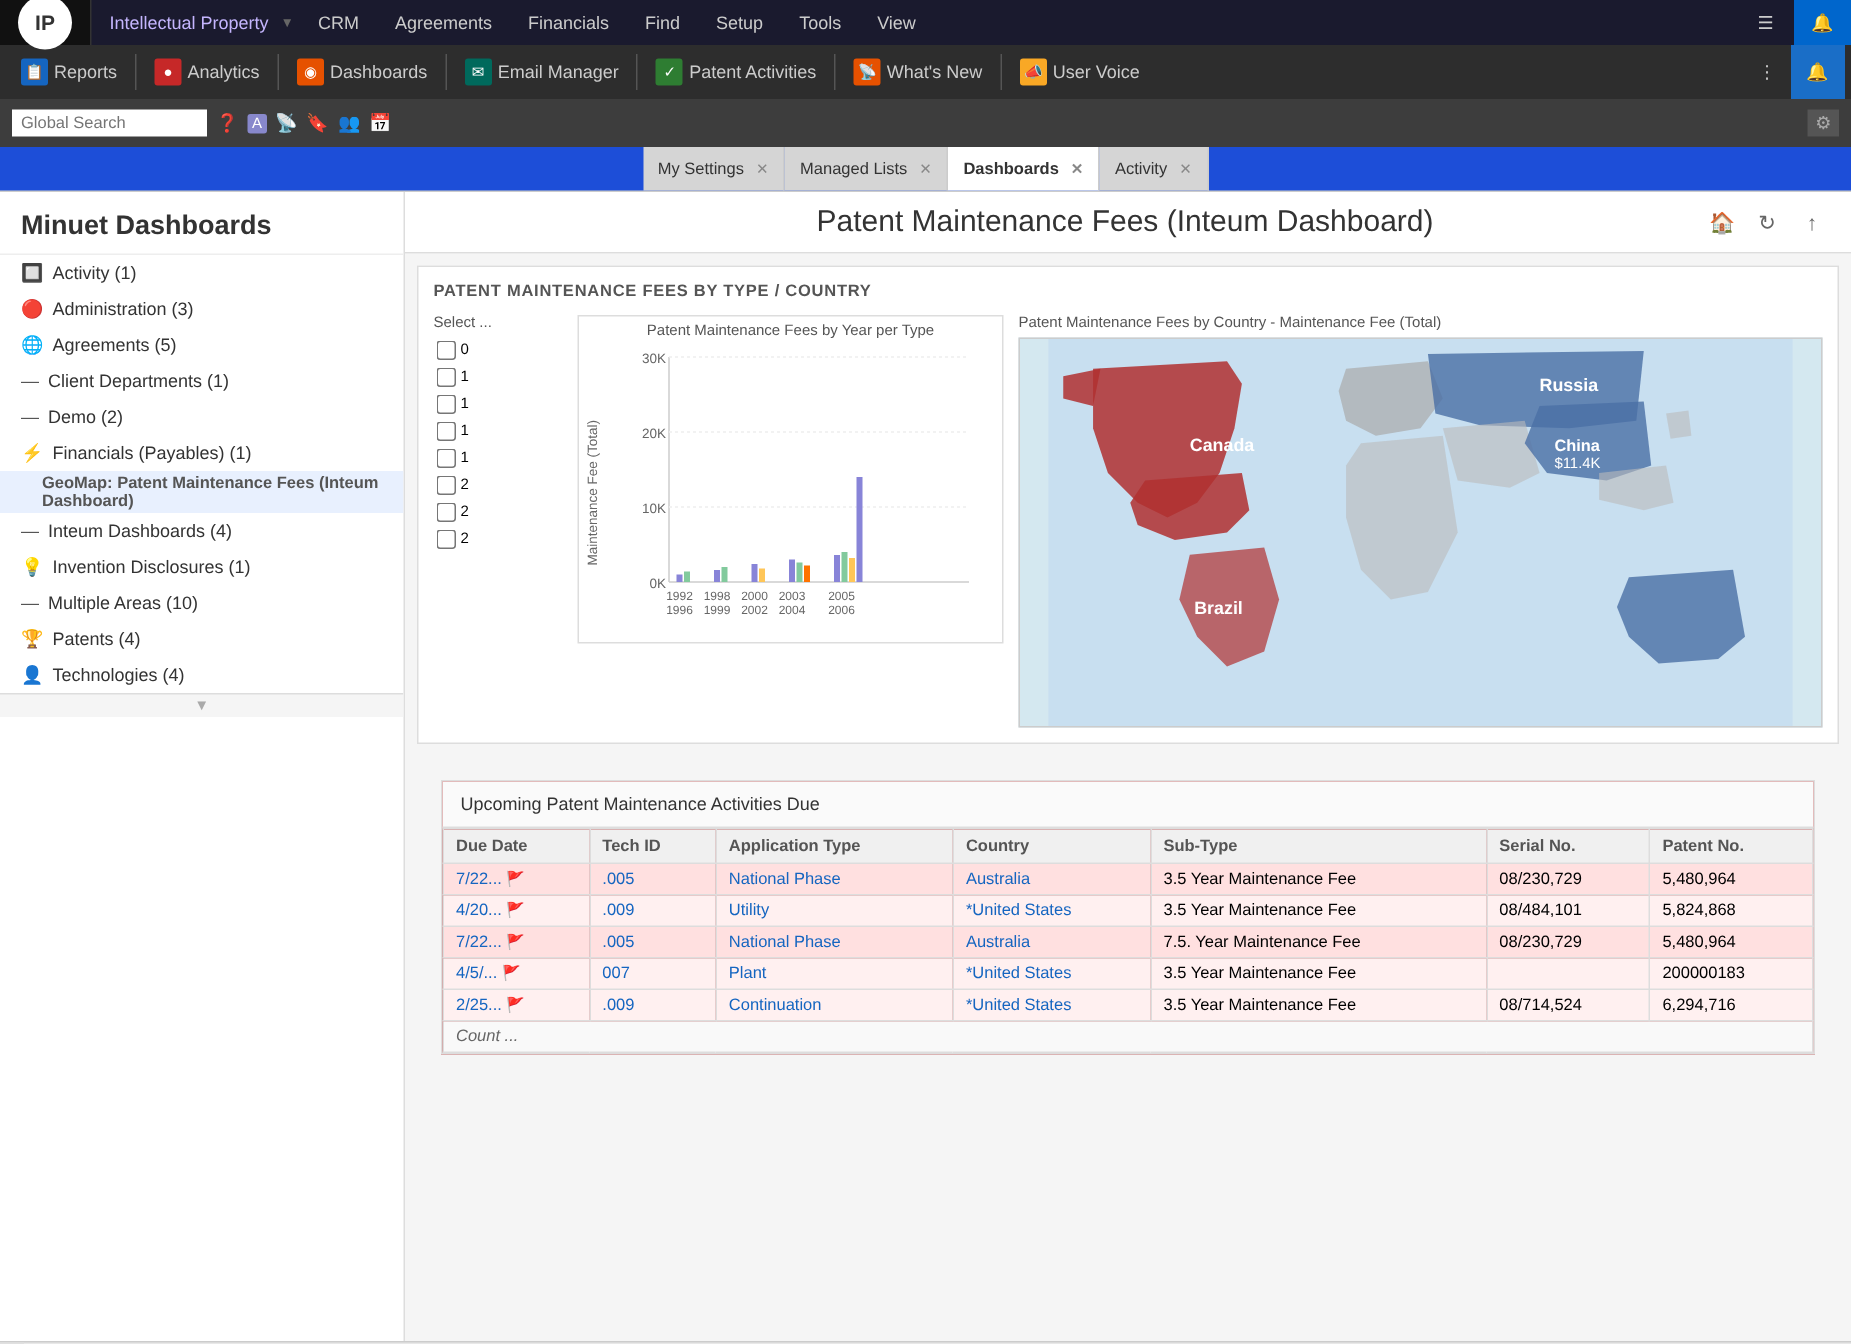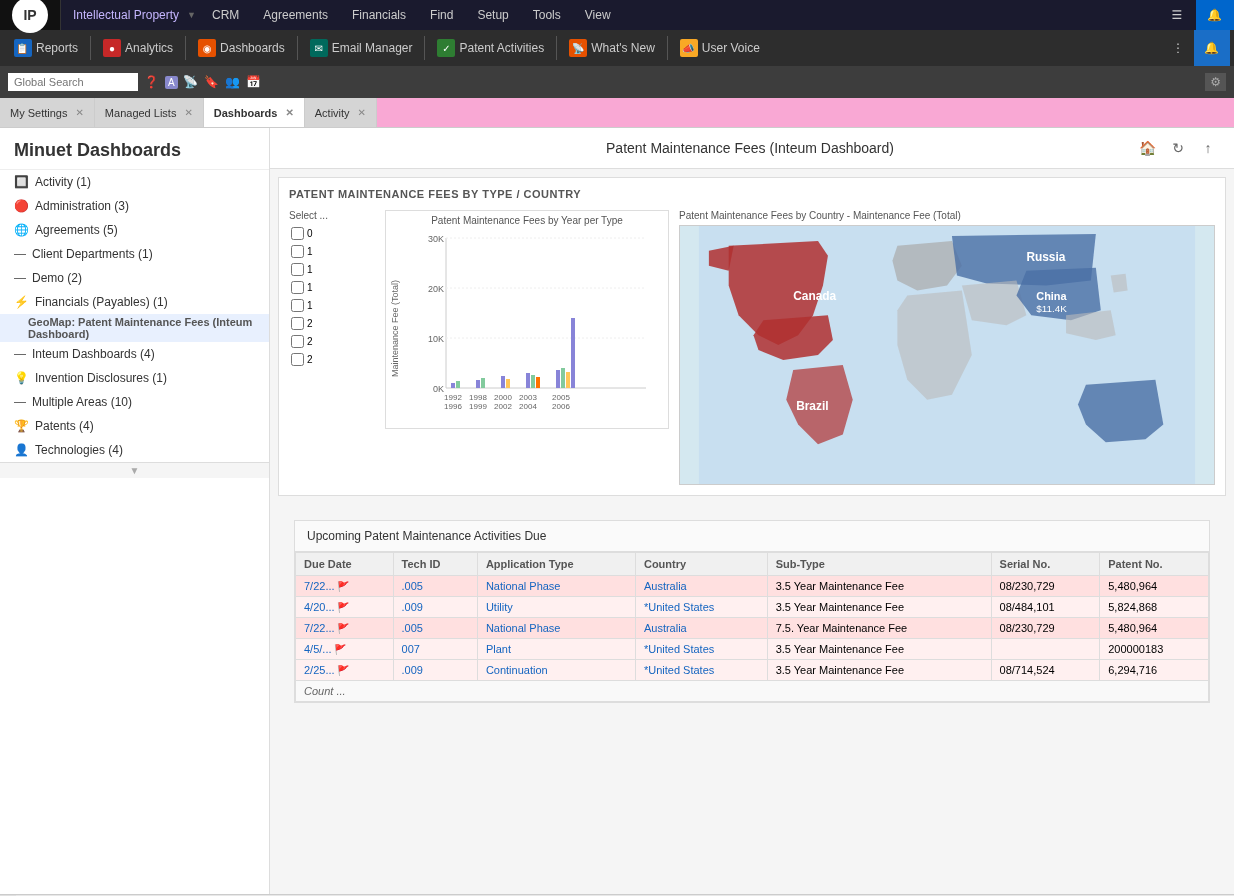--- a/index.html
+++ b/index.html
@@ -26,39 +26,39 @@
     .icon-yellow { background: #f9a825; color: #fff; }
     .toolbar-sep { width: 1px; height: 24px; background: #555; margin: 0 2px; }
     .toolbar-right { margin-left: auto; display: flex; align-items: center; }
 
     
     .search-bar { background: #3d3d3d; display: flex; align-items: center; height: 32px; padding: 0 8px; gap: 6px; }
     .search-input { background: #fff; border: none; padding: 3px 6px; width: 130px; font-size: 11px; }
     .search-icon-btn { color: #aaa; cursor: pointer; font-size: 12px; }
 
     
-    .tabs-row { background: #f9a8d4; display: flex; align-items: center; border-bottom: 1px solid #ccc; height: 30px; }
+    .tabs-row { background: #1d4ed8; display: flex; align-items: center; border-bottom: 1px solid #ccc; height: 30px; justify-content: center; }
     .tab { display: flex; align-items: center; padding: 0 10px; height: 100%; cursor: pointer; font-size: 11px; border-right: 1px solid #ccc; gap: 4px; background: #d5d5d5; color: #333; }
     .tab.active { background: #fff; font-weight: bold; }
     .tab-close { font-size: 10px; color: #888; cursor: pointer; margin-left: 4px; }
 
     
     .main-layout { display: flex; height: calc(896px - 130px); }
 
     
     .sidebar { width: 270px; background: #fff; border-right: 1px solid #ddd; overflow-y: auto; flex-shrink: 0; }
     .sidebar-title { font-size: 18px; font-weight: bold; padding: 12px 14px 8px; color: #333; border-bottom: 1px solid #eee; }
     .sidebar-item { display: flex; align-items: center; padding: 5px 14px; cursor: pointer; font-size: 12px; color: #333; gap: 6px; }
     .sidebar-item.selected { background: #e8f0fe; }
     .sidebar-sub { padding-left: 28px; font-size: 11px; color: #555; padding-top: 2px; padding-bottom: 2px; font-weight: bold; }
 
     
     .content { flex: 1; overflow-y: auto; background: #f5f5f5; padding: 0; }
     .content-header { background: #fff; border-bottom: 1px solid #ddd; padding: 8px 14px; display: flex; align-items: center; justify-content: space-between; }
-    .content-title { font-size: 14px; color: #333; text-align: center; flex: 1; }
+    .content-title { font-size: 20px; color: #333; text-align: center; flex: 1; }
     .content-actions { display: flex; gap: 6px; }
     .action-btn { width: 24px; height: 24px; border: none; background: none; cursor: pointer; color: #666; font-size: 14px; }
 
     
     .chart-section { background: #fff; margin: 8px; border: 1px solid #ddd; padding: 10px; }
     .chart-section-title { font-size: 11px; color: #555; font-weight: bold; letter-spacing: 0.5px; margin-bottom: 10px; }
 
     .chart-row { display: flex; gap: 10px; }
     .chart-left { width: 380px; flex-shrink: 0; }
     .chart-right { flex: 1; }

